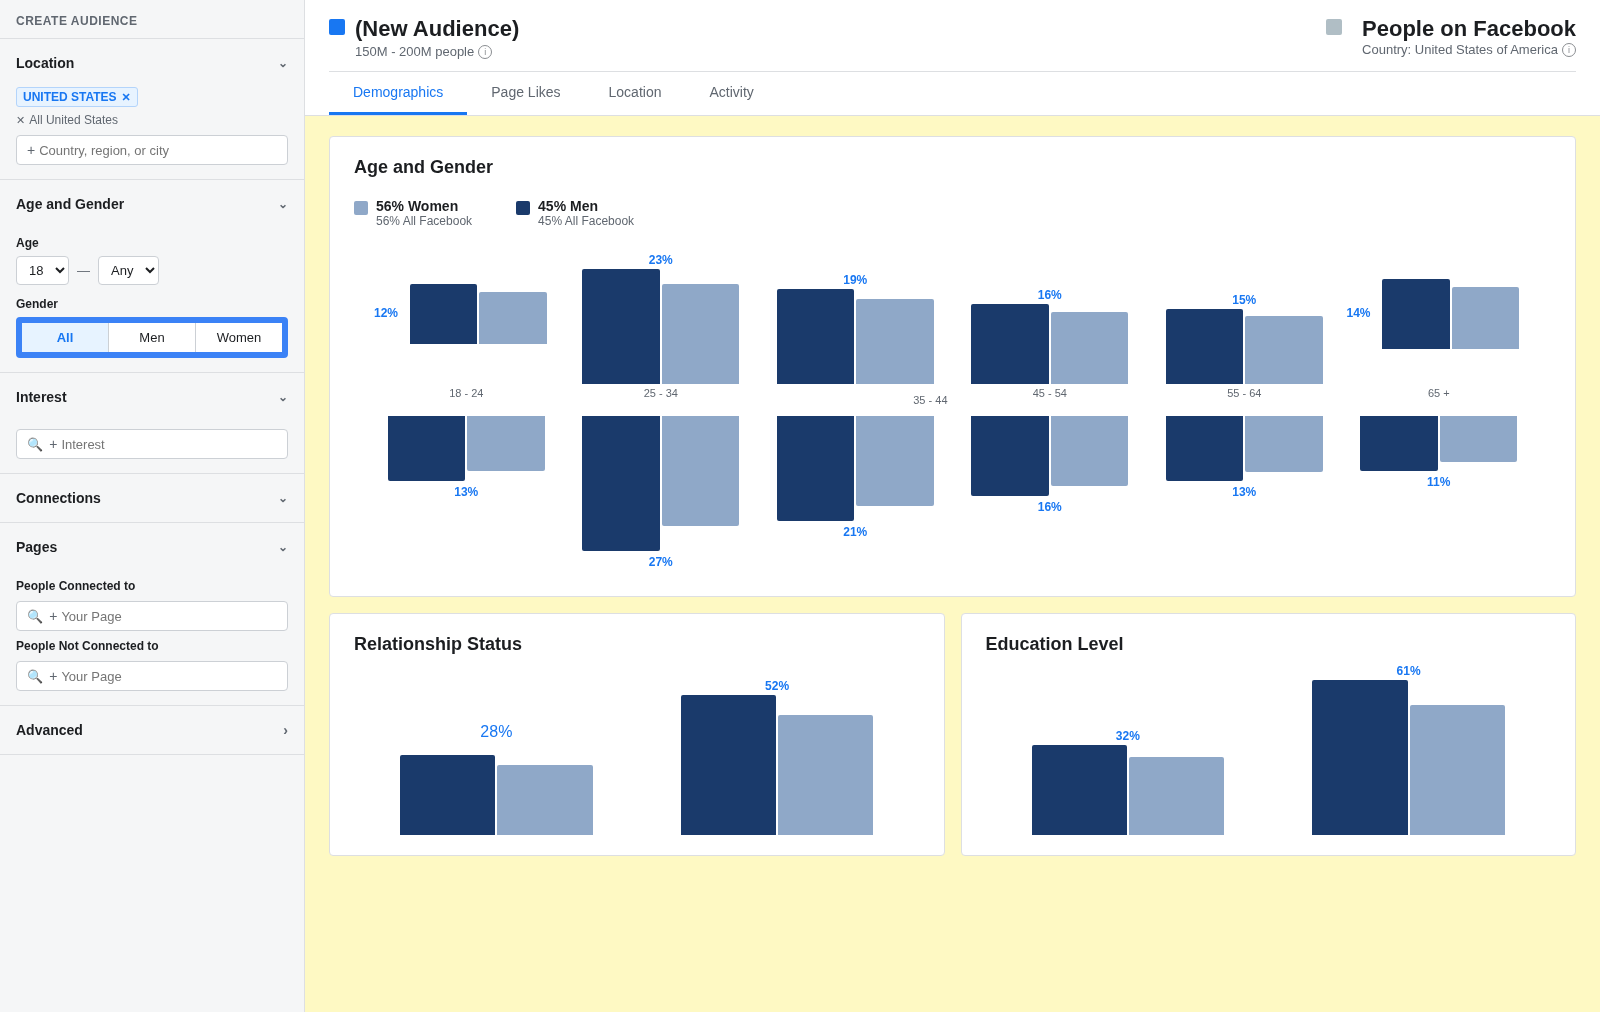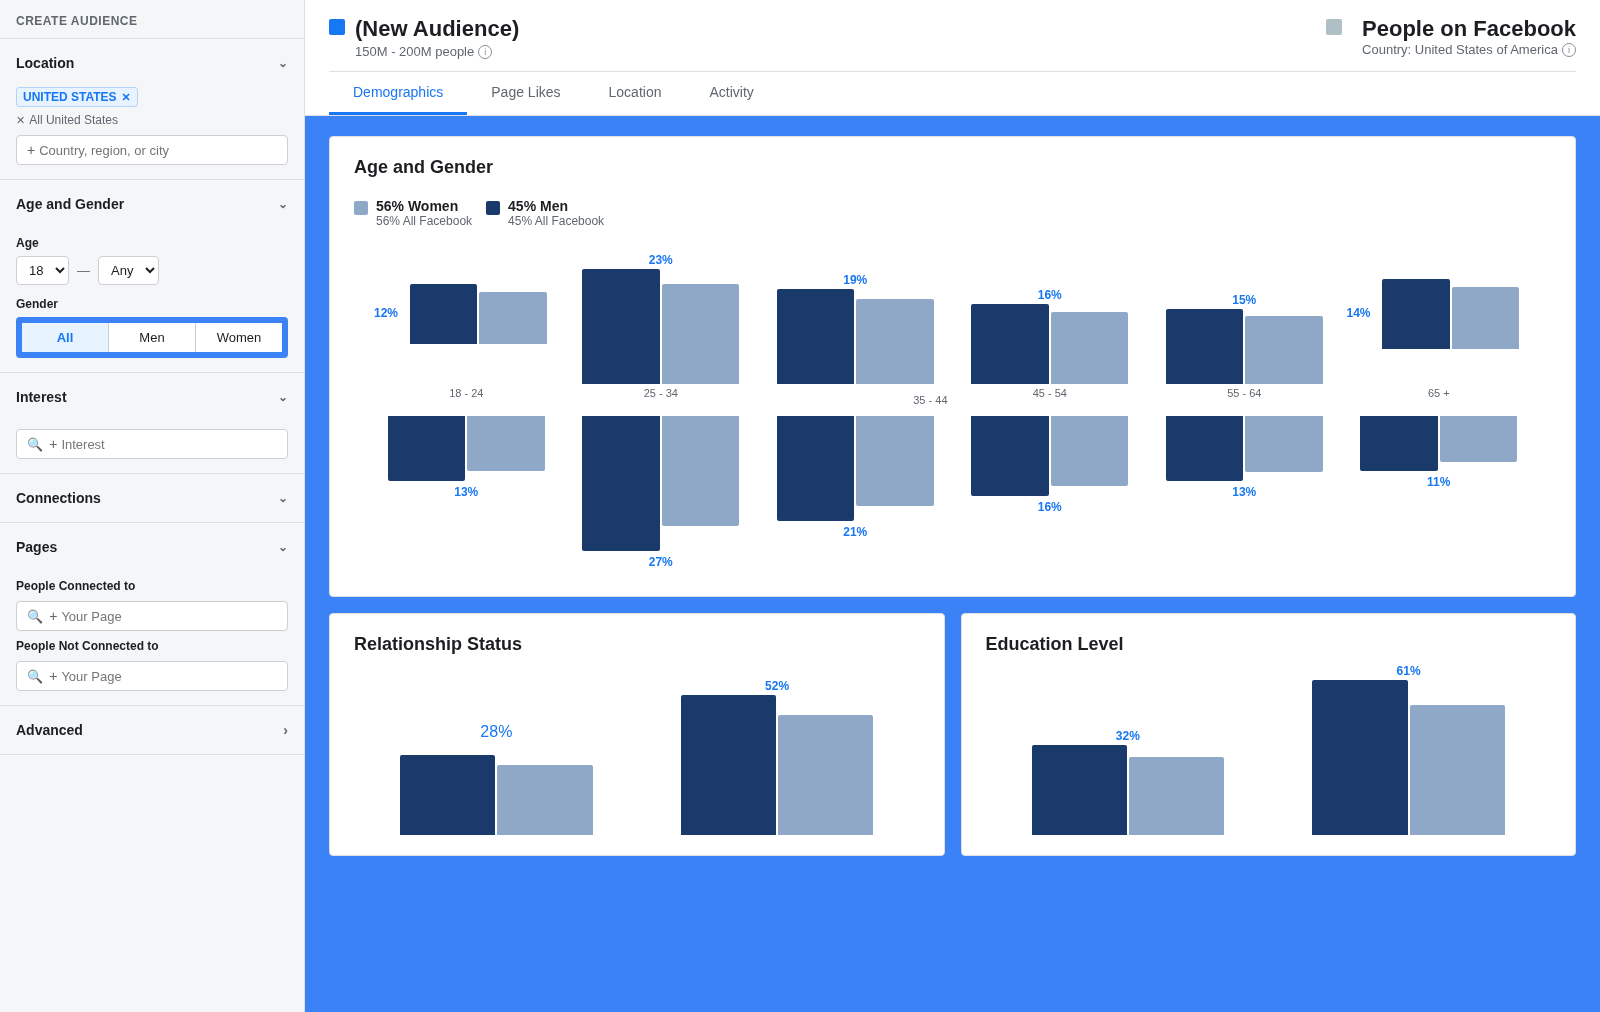--- a/index.html
+++ b/index.html
@@ -140,21 +140,21 @@
       font-size: 14px;
       font-weight: 600;
       color: #1c1e21;
       cursor: pointer;
     }
 
     
     #main {
       flex: 1;
       overflow-y: auto;
-      background: #3b82f6;
+      background: #fef9c3;
       padding: 0;
     }
 
     
     .audience-header {
       background: #fff;
       border-bottom: 1px solid #dddfe2;
       padding: 16px 24px 0;
     }
     .audience-title-row {
@@ -415,21 +415,21 @@
       <div class="tab-item">Location</div>
       <div class="tab-item">Activity</div>
     </div>
   </div>
 
   <div class="content-area">
 
     <div class="chart-section">
       <div class="section-title">Age and Gender</div>
 
-      <div style="display:flex; gap:14px; margin-bottom:16px;">
+      <div style="display:flex; gap:44px; margin-bottom:16px;">
         <div style="display:flex;align-items:flex-start;gap:8px;">
           <div style="width:14px;height:14px;background:#8fa8c8;border-radius:2px;margin-top:3px;flex-shrink:0;"></div>
           <div>
             <div style="font-size:14px;font-weight:600;color:#1c1e21;">56% Women</div>
             <div style="font-size:12px;color:#606770;">56% All Facebook</div>
           </div>
         </div>
         <div style="display:flex;align-items:flex-start;gap:8px;">
           <div style="width:14px;height:14px;background:#1a3a6b;border-radius:2px;margin-top:3px;flex-shrink:0;"></div>
           <div>

